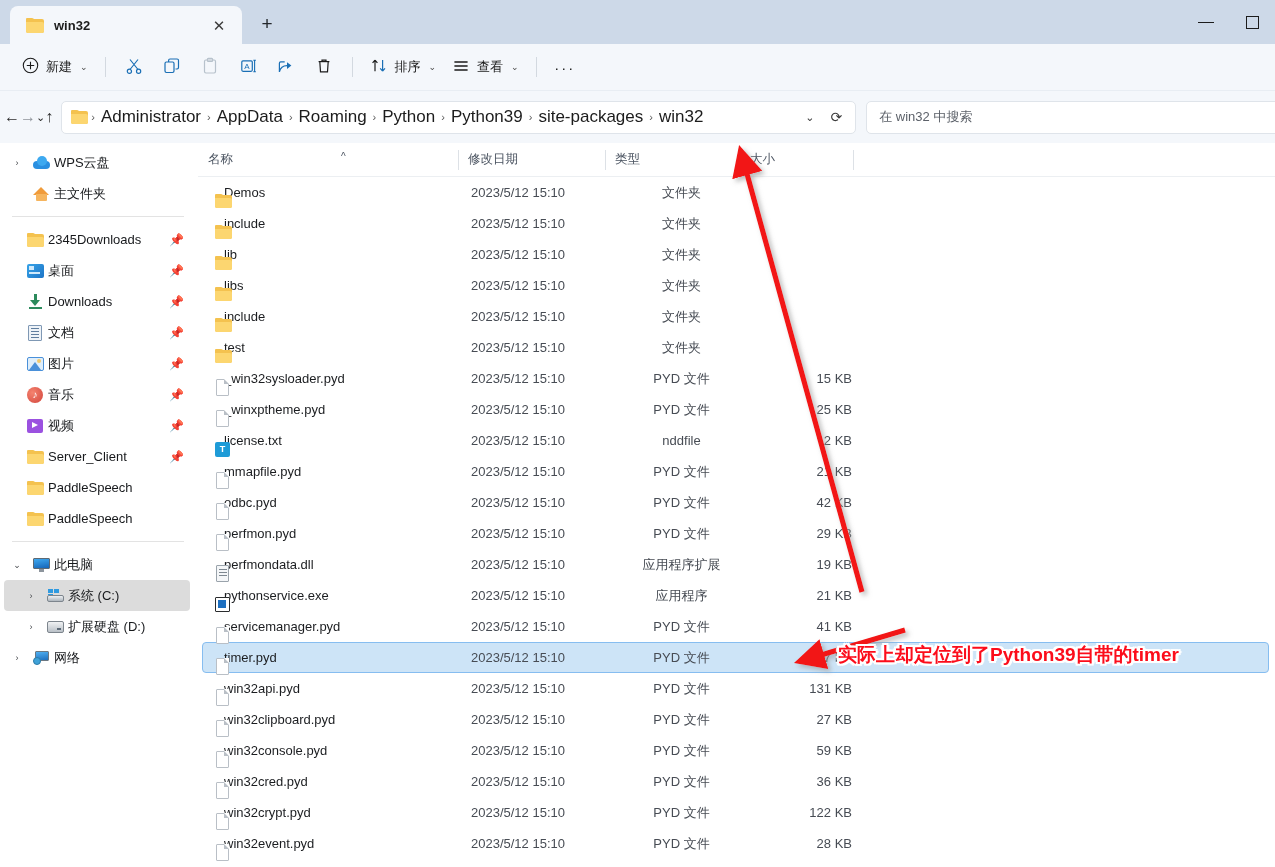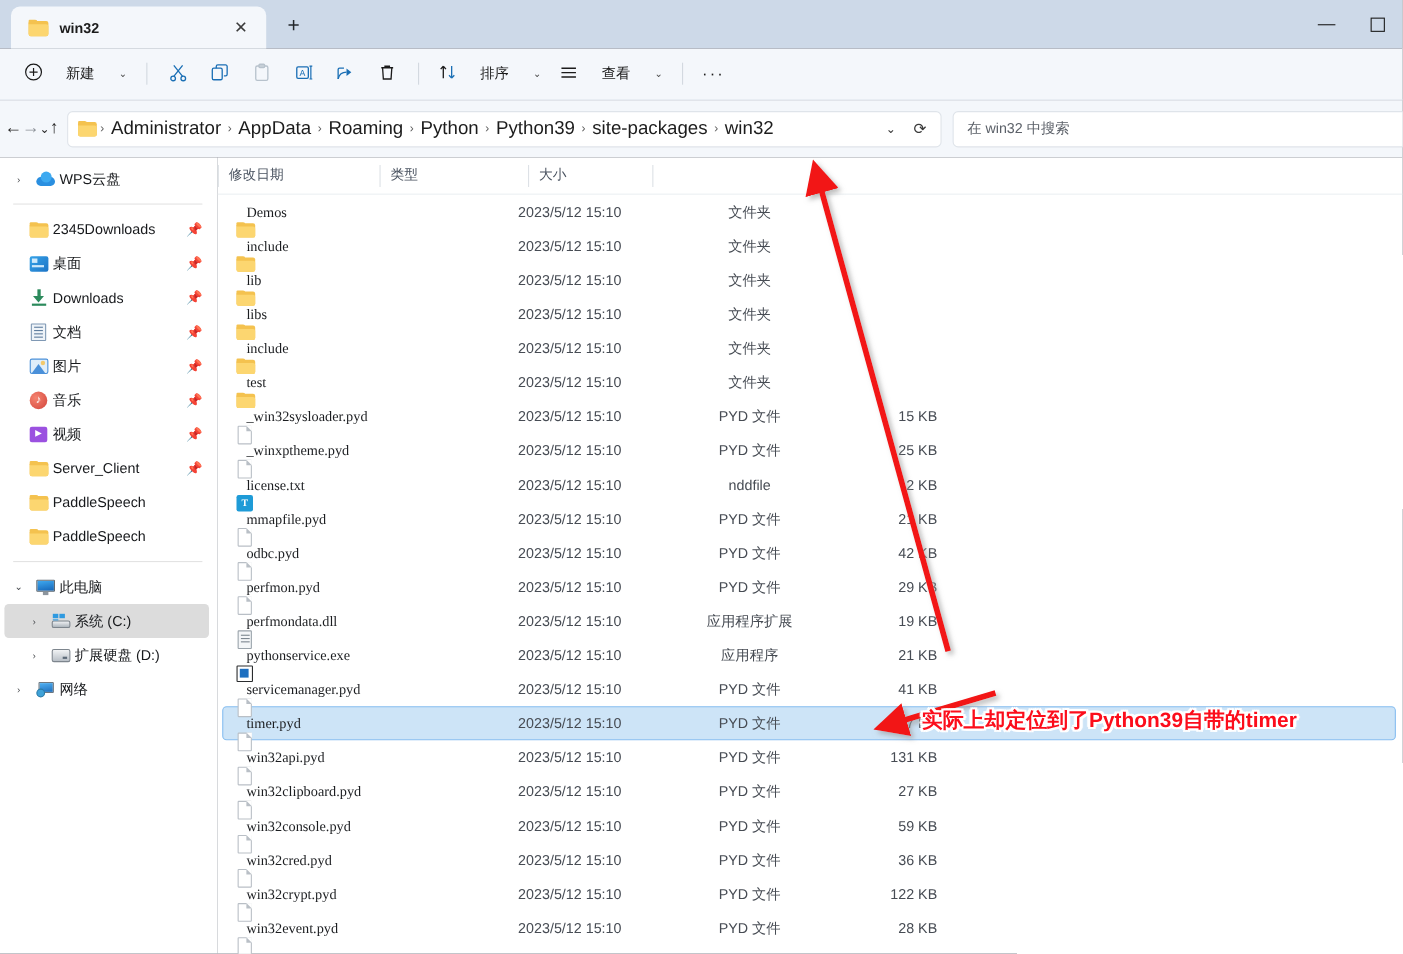--- a/index.html
+++ b/index.html
@@ -6,21 +6,21 @@
   html, body {
     width: 1275px; height: 867px;
     overflow: hidden;
     font-family: "Liberation Sans", "DejaVu Sans", sans-serif;
     background: #ffffff;
   }
 
   #app {
     position: relative;
     width: 1275px; height: 867px;
-    background: #0f172a;
+    background: #bef264;
   }
 
   
   .titlebar {
     position: absolute; left: 0; top: 0;
     width: 1275px; height: 44px;
     background: #cdd9e8;
     display: flex; align-items: flex-end;
   }
   .tab-strip { display: flex; align-items: flex-end; height: 44px; padding-left: 10px; }
@@ -73,21 +73,21 @@
   .toolbar {
     position: absolute; left: 0; top: 44px;
     width: 1275px; height: 47px;
     background: #f4f7fb;
     display: flex; align-items: center;
     padding-left: 14px;
     border-bottom: 1px solid #e8edf3;
   }
   .tb-item {
     height: 32px; border-radius: 5px;
-    display: flex; align-items: center; gap: 21px;
+    display: flex; align-items: center; gap: 7px;
     padding: 0 8px; color: #1b1b1b; font-size: 13px;
   }
   .tb-icon-btn { width: 38px; justify-content: center; padding: 0; }
   .tb-sep { width: 1px; height: 20px; background: #d3d9e0; margin: 0 9px; }
   .chev { font-size: 9px; color: #4a4a4a; margin-left: 1px; }
   .tb-dots { letter-spacing: 2px; font-size: 15px; color: #1b1b1b; }
 
   
   .addressrow {
     position: absolute; left: 0; top: 91px;
@@ -270,23 +270,22 @@
     margin: 0 6px 0 4px;
     border-radius: 4px;
     border: 1px solid transparent;
   }
   .row.selected {
     background: #cde4f7;
     border: 1px solid #86bdf0;
   }
   .cell { font-size: 13px; color: #1b1d20; }
   .cell-name {
-    width: 260px; display: flex; align-items: flex-end; gap: 9px;
+    width: 260px; display: flex; align-items: center; gap: 9px;
     padding-left: 12px;
-    font-family: Liberation Serif, serif;
   }
   .cell-date { width: 147px; padding-left: 8px; color: #474c54; }
   .cell-type { width: 135px; padding-left: 8px; color: #474c54; text-align: center; }
   .cell-size { width: 113px; padding-right: 6px; text-align: right; color: #474c54; }
 
   
   .fi { width: 16px; height: 17px; flex: none; position: relative; }
   .fi-folder .bk { position:absolute; left:0; top:2px; width:17px; height:13px; background:#f4c24f; border-radius:2px; }
   .fi-folder .tb2 { position:absolute; left:0; top:1px; width:8px; height:4px; background:#f4c24f; border-radius:1px 2px 0 0; }
   .fi-folder .fr { position:absolute; left:0; top:5px; width:17px; height:10px; background:#fcd670; border-radius:0 2px 2px 2px; }
@@ -495,20 +494,30 @@
     <div class="nav-item">
       <span class="nav-exp">›</span>
       <span class="nav-ico">
           <span class="ic-cloud">
             <span class="c1"></span>
             <span class="c2"></span>
           </span>
         </span>
       <span class="nav-label">WPS云盘</span>
     </div>
+    <div class="nav-item">
+      <span class="nav-exp blank">›</span>
+      <span class="nav-ico">
+          <span class="ic-home">
+            <span class="roof"></span>
+            <span class="body"></span>
+          </span>
+        </span>
+      <span class="nav-label">主文件夹</span>
+    </div>
 
     <div class="nav-sep"></div>
 
     <div class="nav-item nav-indent">
       <span class="nav-ico">
           <span class="ic-folder">
             <span class="bk"></span>
             <span class="tb2"></span>
             <span class="fr"></span>
           </span>
@@ -633,20 +642,24 @@
             <span class="gl"></span>
           </span>
         </span>
       <span class="nav-label">网络</span>
     </div>
   </div>
 
   <div class="filepane">
 
     <div class="col-headers">
+      <div class="col-h c-name">
+        <span>名称</span>
+        <span class="sortmark">^</span>
+      </div>
       <div class="col-h c-date">
         <span class="divline"></span>
         <span>修改日期</span>
       </div>
       <div class="col-h c-type">
         <span class="divline"></span>
         <span>类型</span>
       </div>
       <div class="col-h c-size">
         <span class="divline"></span>

